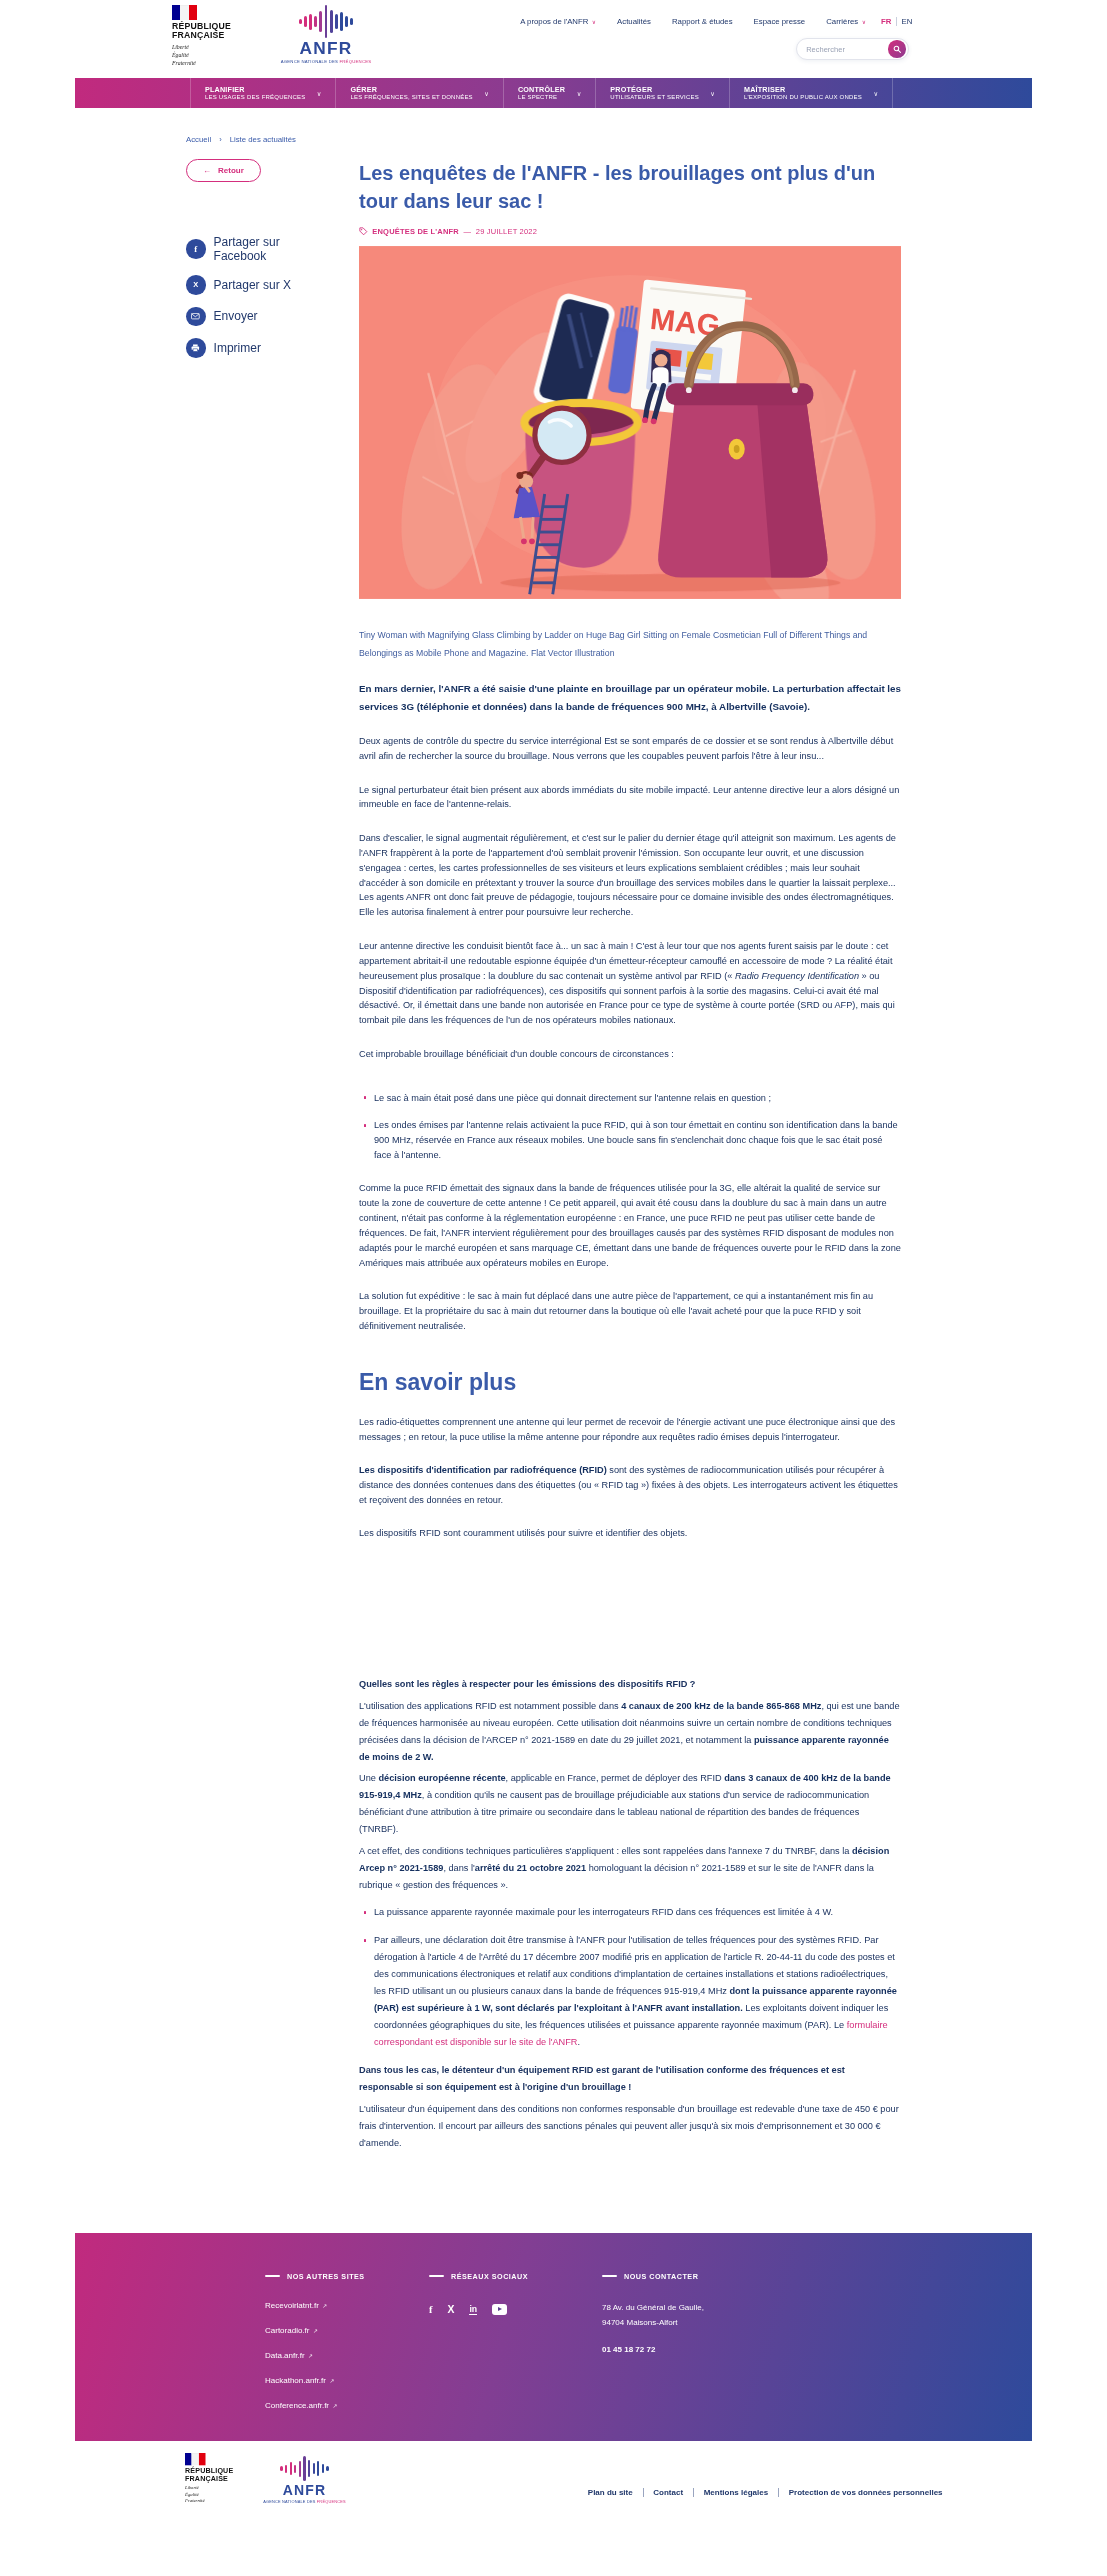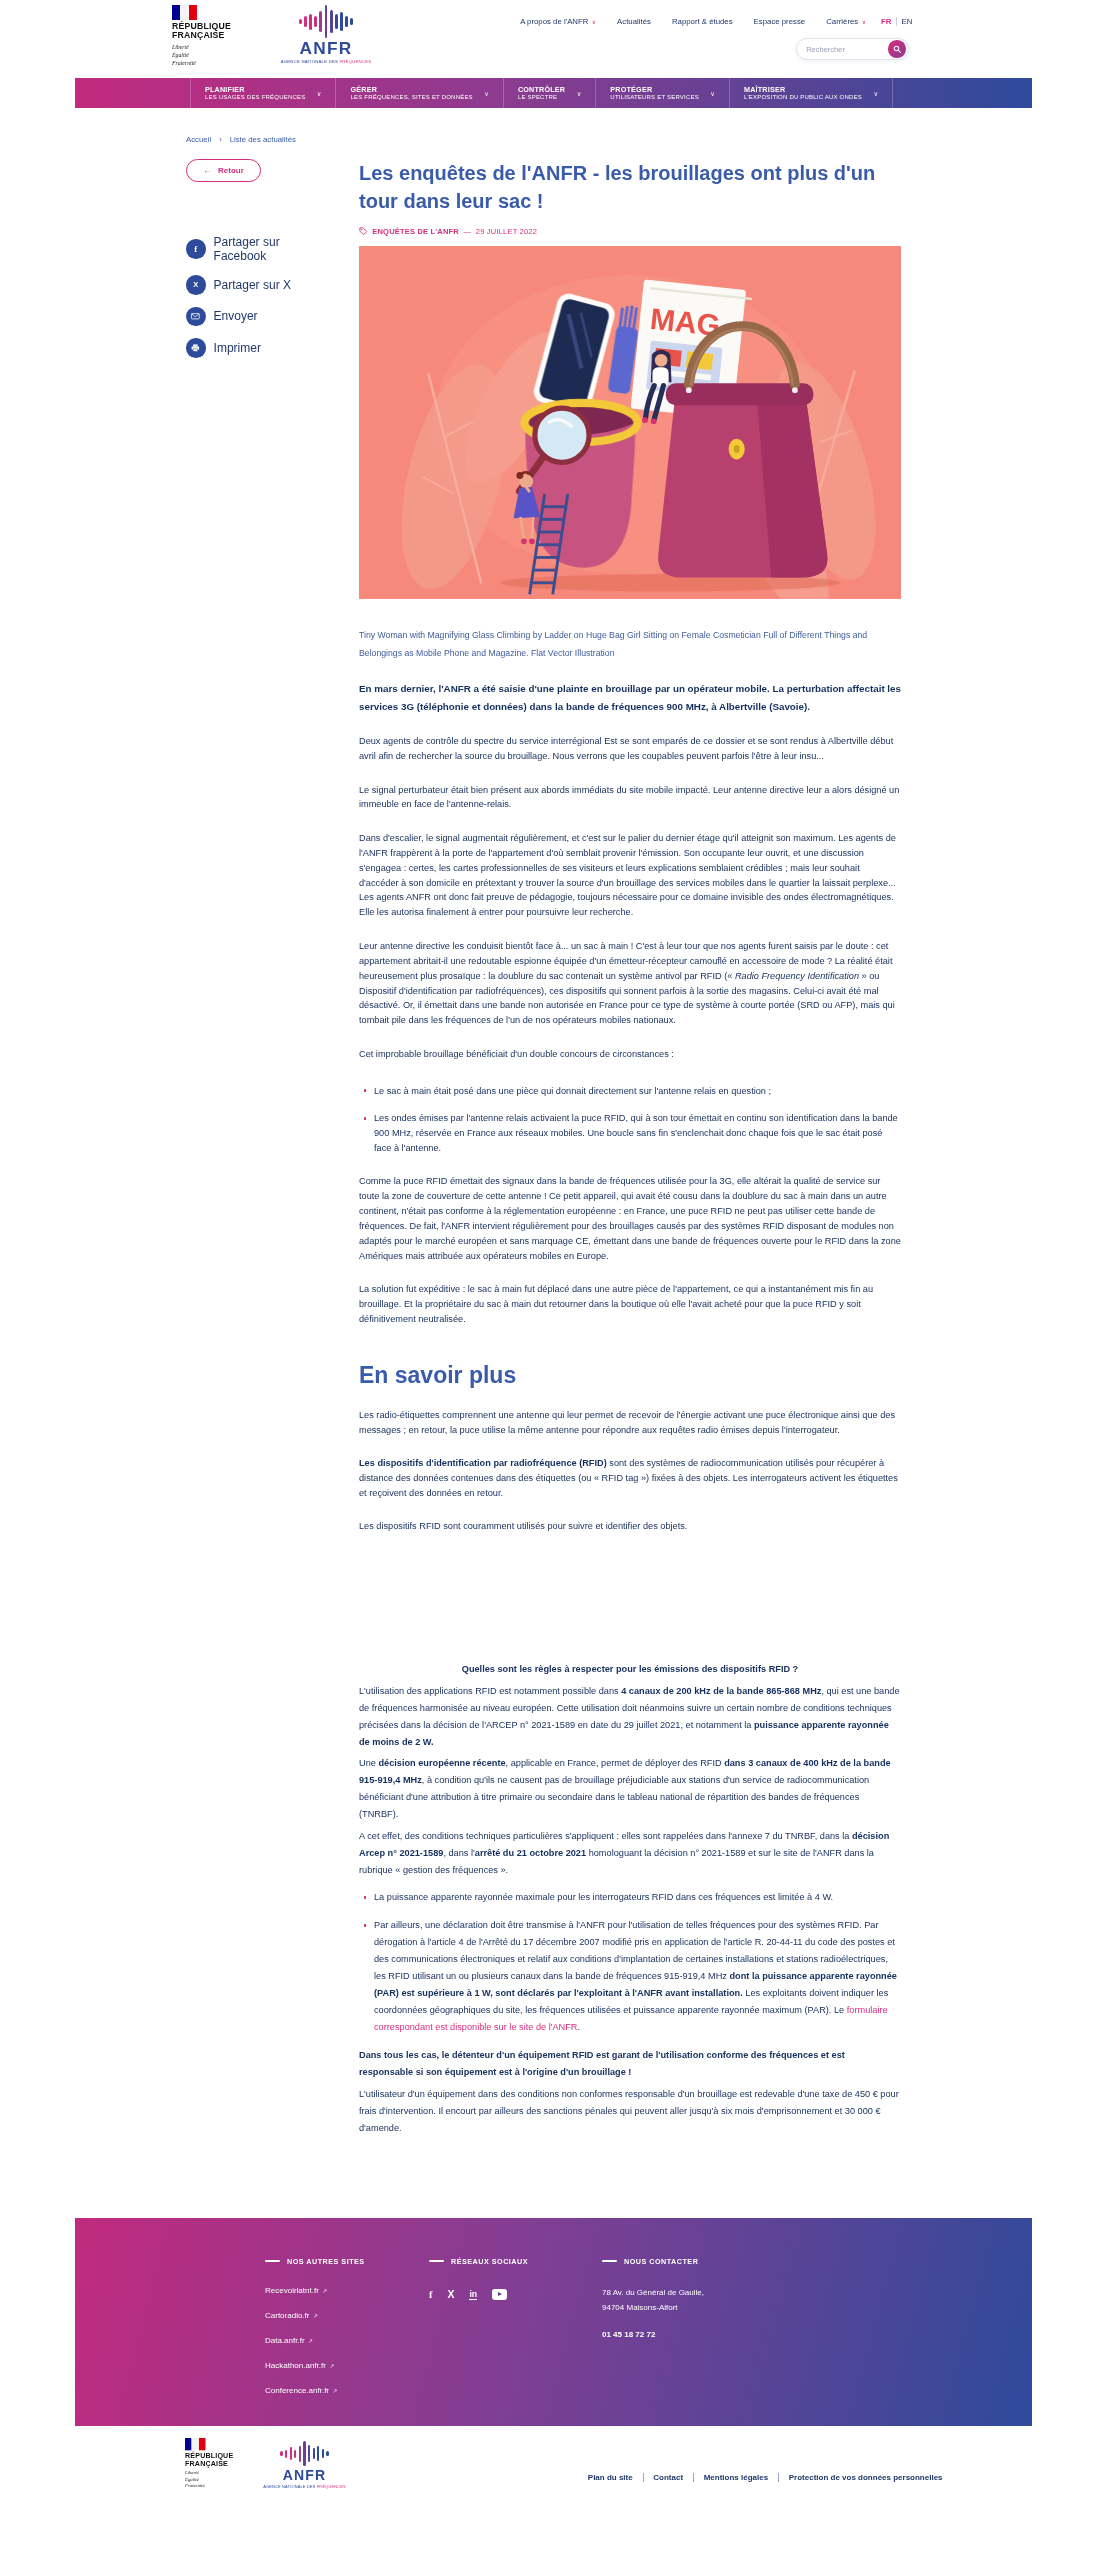--- a/index.html
+++ b/index.html
@@ -57,27 +57,27 @@
 
   .art { width:542px; margin-left:46px; }
   h1 { font-size:20px; line-height:1.42; color:#3a5ba9; font-weight:bold; }
   .meta { display:flex; align-items:center; gap:4.6px; margin-top:11.5px; font-size:7.5px; font-weight:bold; color:#d42e7d; letter-spacing:0.2px; }
   .meta .cat { cursor:pointer; }
   .hero { margin-top:10.4px; width:542px; height:353px; overflow:hidden; }
   .cap { margin-top:26.5px; font-size:8.7px; line-height:2.1; color:#3f5c9e; }
   p.body { margin-top:18.5px; font-size:9.2px; line-height:1.62; color:#1d3461; }
   .b { font-weight:bold; color:#15305f; }
   p.intro { margin-top:17.3px; font-size:9.8px; line-height:1.85; }
-  ul.blts { margin-top:22px; list-style:none; }
+  ul.blts { margin-top:29px; list-style:none; }
   ul.blts li { position:relative; padding-left:15px; margin-top:12.7px; font-size:9.2px; line-height:1.62; }
   ul.blts li::before { content:""; position:absolute; left:4.6px; top:5.8px; width:2.9px; height:2.9px; background:#d42e7d; border-radius:0.6px; }
   h2 { margin-top:35px; font-size:23px; color:#3a5ba9; font-weight:bold; }
   .gap { height:127px; }
   .rules p { font-size:9.2px; line-height:1.85; color:#1d3461; margin-top:4.6px; }
-  .rules .q { margin-top:0;text-align:center; }
+  .rules .q { margin-top:8px; }
   ul.r-blts { list-style:none; margin-top:5.8px; }
   ul.r-blts li { position:relative; padding-left:15px; margin-top:10.4px; font-size:9.2px; line-height:1.85; }
   ul.r-blts li::before { content:""; position:absolute; left:4.6px; top:7px; width:2.9px; height:2.9px; background:#d42e7d; border-radius:0.6px; }
   .plink { color:#d42e7d; text-decoration:none; cursor:pointer; }
 
   
   .foot { width:957px; margin:81px auto 0; height:208px; background:linear-gradient(105deg,#c12a7e 0%,#823e93 45%,#2e4a9b 100%); display:flex; padding:39px 0 0 190px; color:#fff; }
   .fcol { display:flex; flex-direction:column; }
   .fc1 { width:149px; } .fc2 { width:164px; } .fc3 { width:173px; } .fc4 { width:150px; }
   .fh { display:flex; align-items:center; gap:7px; font-size:7.2px; font-weight:bold; letter-spacing:0.5px; margin-bottom:4.6px; }

